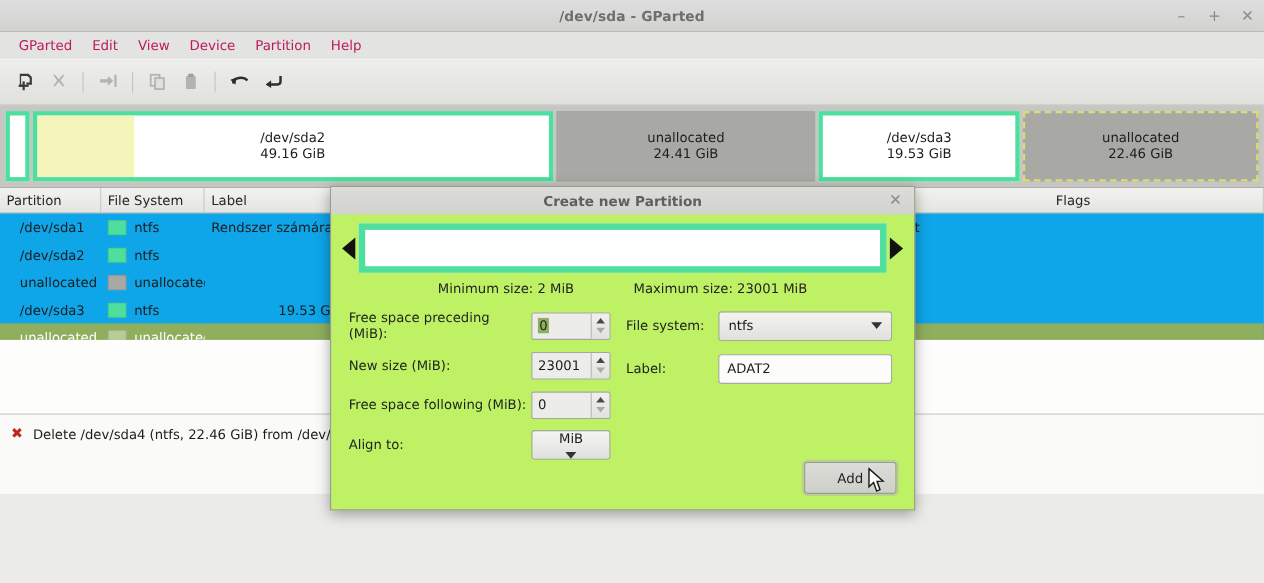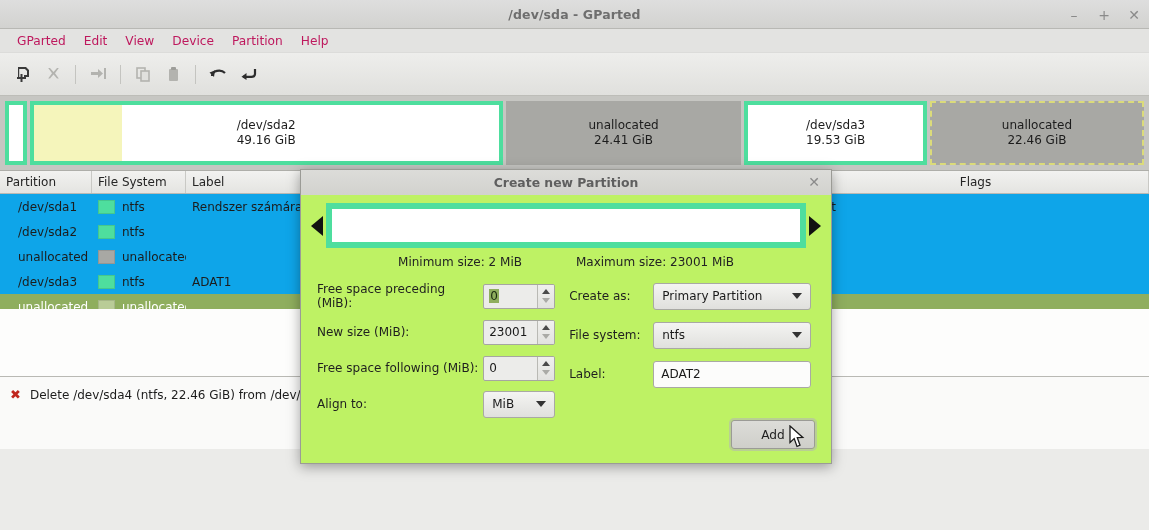--- a/index.html
+++ b/index.html
@@ -207,21 +207,21 @@
     height: 27px; display: flex; align-items: center; padding: 0 8px;
     background: linear-gradient(to bottom,#f4f4f2,#e0e0dd);
     border: 1px solid #a9a9a4; border-radius: 3px;
     font-size: 12px; color: #1a1a1a; cursor: default;
   }
   .dd .dd-val { flex: 1; }
   .dd-arrow {
     width: 0; height: 0; border-left: 5px solid transparent;
     border-right: 5px solid transparent; border-top: 6px solid #333;
   }
-  .dd.small { width: 72px; }
+  .dd.small { width: 72px; flex-direction: column; }
   .dd.wide { width: 158px; }
   .txtin {
     width: 158px; height: 27px; display: flex; align-items: center;
     padding: 0 7px; background: #fcfcfb; border: 1px solid #a9a9a4;
     border-radius: 3px; font-size: 12px; color: #1a1a1a;
   }
   .dlg-buttons {
     position: absolute; right: 16px; bottom: 14px;
     display: flex; gap: 13px; align-items: center;
   }
@@ -381,21 +381,20 @@
       <div class="td right" style="width:132px">---</div>
       <div class="td right" style="width:140px">---</div>
       <div class="td" style="flex:1"></div>
     </div>
     <div class="row">
       <div class="td indent" style="width:92px">/dev/sda3</div>
       <div class="td" style="width:94px">
         <span class="fs-swatch" style="background:#4ede9e"></span>
         <span>ntfs</span>
       </div>
-      <div class="td" style="width:213px">ADAT1</div>
       <div class="td right" style="width:132px">19.53 GiB</div>
       <div class="td right" style="width:132px">92.00 MiB</div>
       <div class="td right" style="width:140px">19.44 GiB</div>
       <div class="td" style="flex:1"></div>
     </div>
     <div class="row selected">
       <div class="td indent" style="width:92px">unallocated</div>
       <div class="td" style="width:94px">
         <span class="fs-swatch" style="background:#b9cc97"></span>
         <span>unallocated</span>
@@ -477,27 +476,20 @@
           <div class="dd small">
             <span class="dd-val">MiB</span>
             <span class="dd-arrow"></span>
           </div>
         </div>
 
       </div>
 
       <div class="dlg-col right">
 
-        <div class="f-row">
-          <span class="f-label" style="width:84px">Create as:</span>
-          <div class="dd wide">
-            <span class="dd-val">Primary Partition</span>
-            <span class="dd-arrow"></span>
-          </div>
-        </div>
 
         <div class="f-row">
           <span class="f-label" style="width:84px">File system:</span>
           <div class="dd wide">
             <span class="dd-val">ntfs</span>
             <span class="dd-arrow"></span>
           </div>
         </div>
 
         <div class="f-row">

